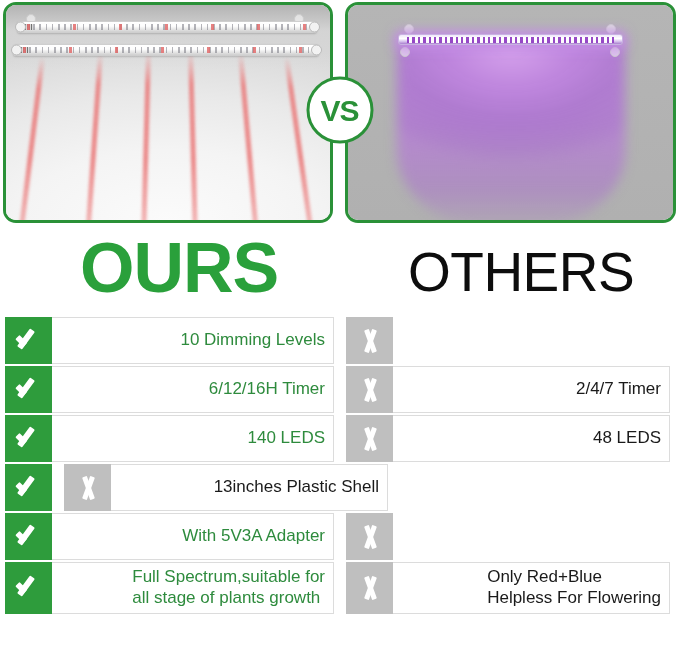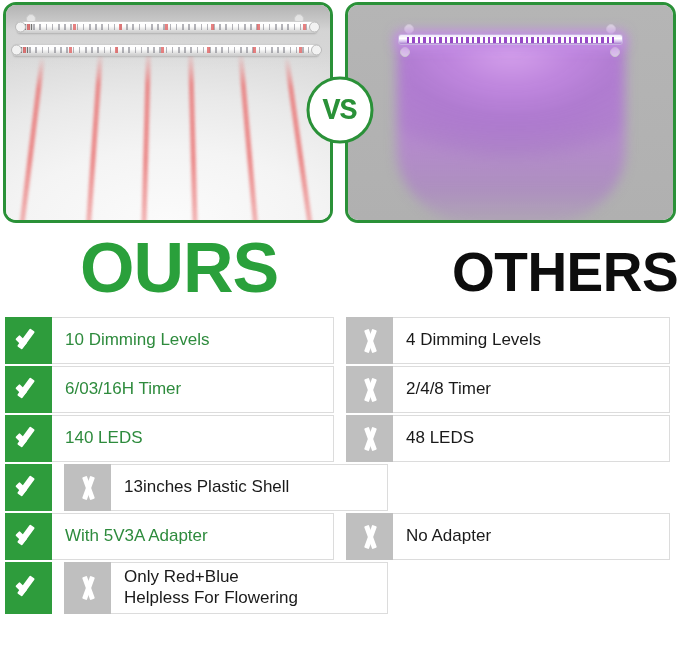--- a/index.html
+++ b/index.html
@@ -6,21 +6,21 @@
   body{
     width:679px;height:668px;
     background:#ffffff;
     font-family:"Liberation Sans", sans-serif;
     overflow:hidden;
     position:relative;
   }
 
   
   .panels{
-    position:absolute;left:0;top:0;width:679px;height:229px;font-family:Liberation Mono, monospace;
+    position:absolute;left:0;top:0;width:679px;height:229px;
   }
   .panel{
     position:absolute;top:2px;height:221px;
     border:3px solid #2a9138;
     border-radius:13px;
     overflow:hidden;
     box-sizing:border-box;
   }
   .panel-ours{left:3px;width:330px;}
   .panel-others{left:345px;width:331px;}
@@ -140,22 +140,22 @@
   .headings{
     position:absolute;left:8px;top:229px;width:679px;height:86px;
   }
   .h-ours{
     position:absolute;left:72px;top:4px;
     color:#2aa03b;font-size:70px;font-weight:bold;
     letter-spacing:-1px;line-height:1;
   }
   .h-others{
     position:absolute;left:400px;top:16px;
-    color:#0d0d0d;font-size:55px;font-weight:bold;
-    letter-spacing:-0.5px;line-height:1;margin-left:44px;
+    color:#0d0d0d;font-size:55px;font-weight:normal;
+    letter-spacing:-0.5px;line-height:1;
   }
 
   
   .table{
     position:absolute;left:5px;top:317px;width:668px;
   }
   .row{
     position:relative;
     display:flex;align-items:stretch;
     margin-bottom:2px;
@@ -165,23 +165,24 @@
     display:flex;align-items:center;justify-content:center;
     position:relative;
   }
   .mark-check{background:#2e9c3c;}
   .mark-x{background:#bfbfbf;}
   .cell{
     flex:1;
     border:1px solid #dcdcdc;
     border-left:none;
     display:flex;align-items:center;
-    padding:0 0 0 13px;
+    padding:0 8px 0 13px;
     box-sizing:border-box;
     background:#ffffff;
+    justify-content:flex-end;
   }
   .cell-ours{
     flex:0 0 282px;
     color:#2e8b3d;
   }
   .cell-others{
     flex:0 0 277px;
     color:#1a1a1a;
   }
   .spacer{flex:0 0 12px;}
@@ -287,38 +288,35 @@
     <div class="mark mark-check">
         <i class="glyph-check"></i>
       </div>
     <div class="cell cell-ours">
         <span class="cell-text">10 Dimming Levels</span>
       </div>
     <div class="spacer"></div>
     <div class="mark mark-x">
         <i class="glyph-x"></i>
       </div>
+  </div>
+
+  <div class="row">
+    <div class="mark mark-check">
+        <i class="glyph-check"></i>
+      </div>
+    <div class="cell cell-ours">
+        <span class="cell-text">6/12/16H Timer</span>
+      </div>
+    <div class="spacer"></div>
+    <div class="mark mark-x">
+        <i class="glyph-x"></i>
+      </div>
     <div class="cell cell-others">
-        <span class="cell-text">4 Dimming Levels</span>
-      </div>
-  </div>
-
-  <div class="row">
-    <div class="mark mark-check">
-        <i class="glyph-check"></i>
-      </div>
-    <div class="cell cell-ours">
-        <span class="cell-text">6/03/16H Timer</span>
-      </div>
-    <div class="spacer"></div>
-    <div class="mark mark-x">
-        <i class="glyph-x"></i>
-      </div>
-    <div class="cell cell-others">
-        <span class="cell-text">2/4/8 Timer</span>
+        <span class="cell-text">2/4/7 Timer</span>
       </div>
   </div>
 
   <div class="row">
     <div class="mark mark-check">
         <i class="glyph-check"></i>
       </div>
     <div class="cell cell-ours">
         <span class="cell-text">140 LEDS</span>
       </div>
@@ -349,28 +347,29 @@
     <div class="mark mark-check">
         <i class="glyph-check"></i>
       </div>
     <div class="cell cell-ours">
         <span class="cell-text">With 5V3A Adapter</span>
       </div>
     <div class="spacer"></div>
     <div class="mark mark-x">
         <i class="glyph-x"></i>
       </div>
-    <div class="cell cell-others">
-        <span class="cell-text">No Adapter</span>
-      </div>
   </div>
 
   <div class="row row-last">
     <div class="mark mark-check">
         <i class="glyph-check"></i>
+      </div>
+    <div class="cell cell-ours">
+        <span class="cell-text">Full Spectrum,suitable for
+all stage of plants growth</span>
       </div>
     <div class="spacer"></div>
     <div class="mark mark-x">
         <i class="glyph-x"></i>
       </div>
     <div class="cell cell-others">
         <span class="cell-text">Only Red+Blue
 Helpless For Flowering</span>
       </div>
   </div>

